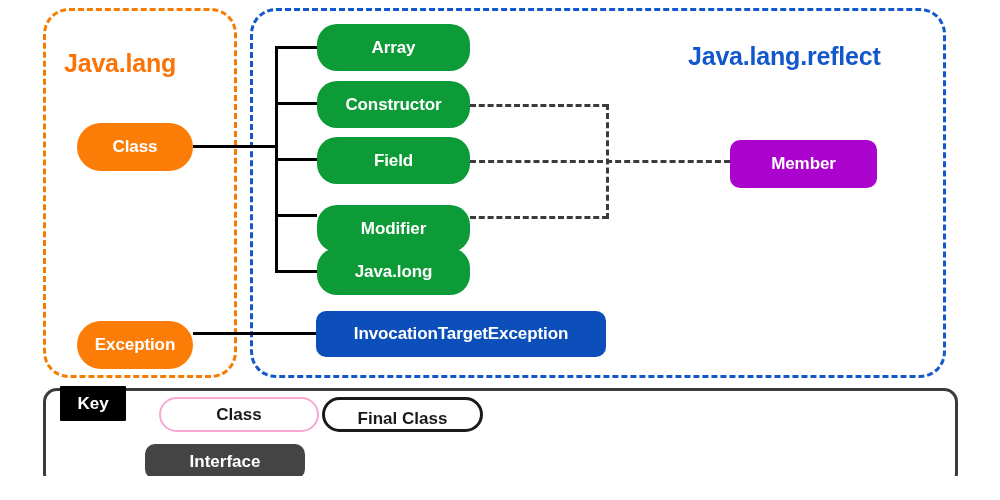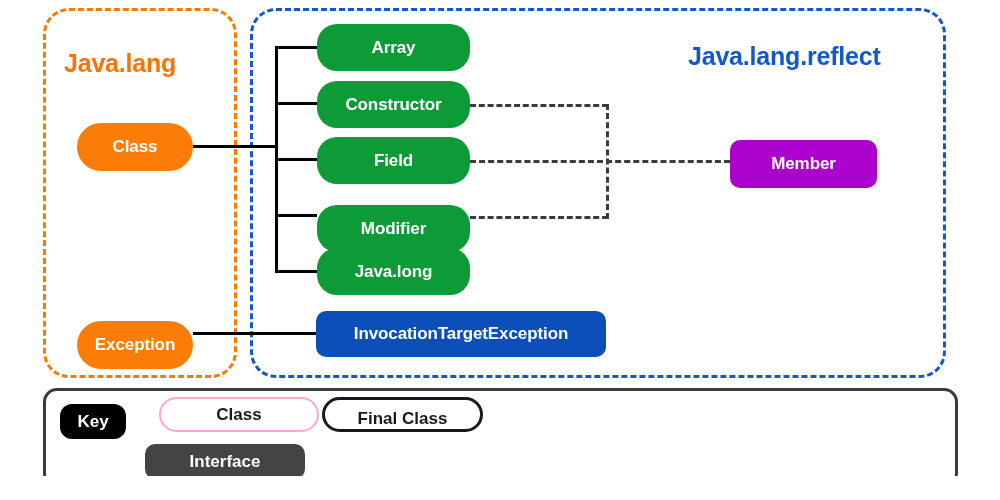--- a/index.html
+++ b/index.html
@@ -107,23 +107,23 @@
     position: absolute;
     display: flex;
     align-items: center;
     justify-content: center;
     box-sizing: border-box;
     font-weight: bold;
     font-size: 17px;
     white-space: nowrap;
   }
   #key-label {
-    left: 60px; top: 404px; width: 66px; height: 35px;
+    left: 60px; top: 386px; width: 66px; height: 35px;
     background: #000000; color: #ffffff;
-    border-radius: 12px;
+    border-radius: 1px;
     text-align: center;
   }
   #key-class {
     left: 159px; top: 397px; width: 160px; height: 35px;
     background: #ffffff; color: #1a1a1a;
     border: 2px solid #f9a8d4; border-radius: 999px;
   }
   #key-final-class {
     left: 322px; top: 397px; width: 161px; height: 35px;
     background: #ffffff; color: #1a1a1a;

